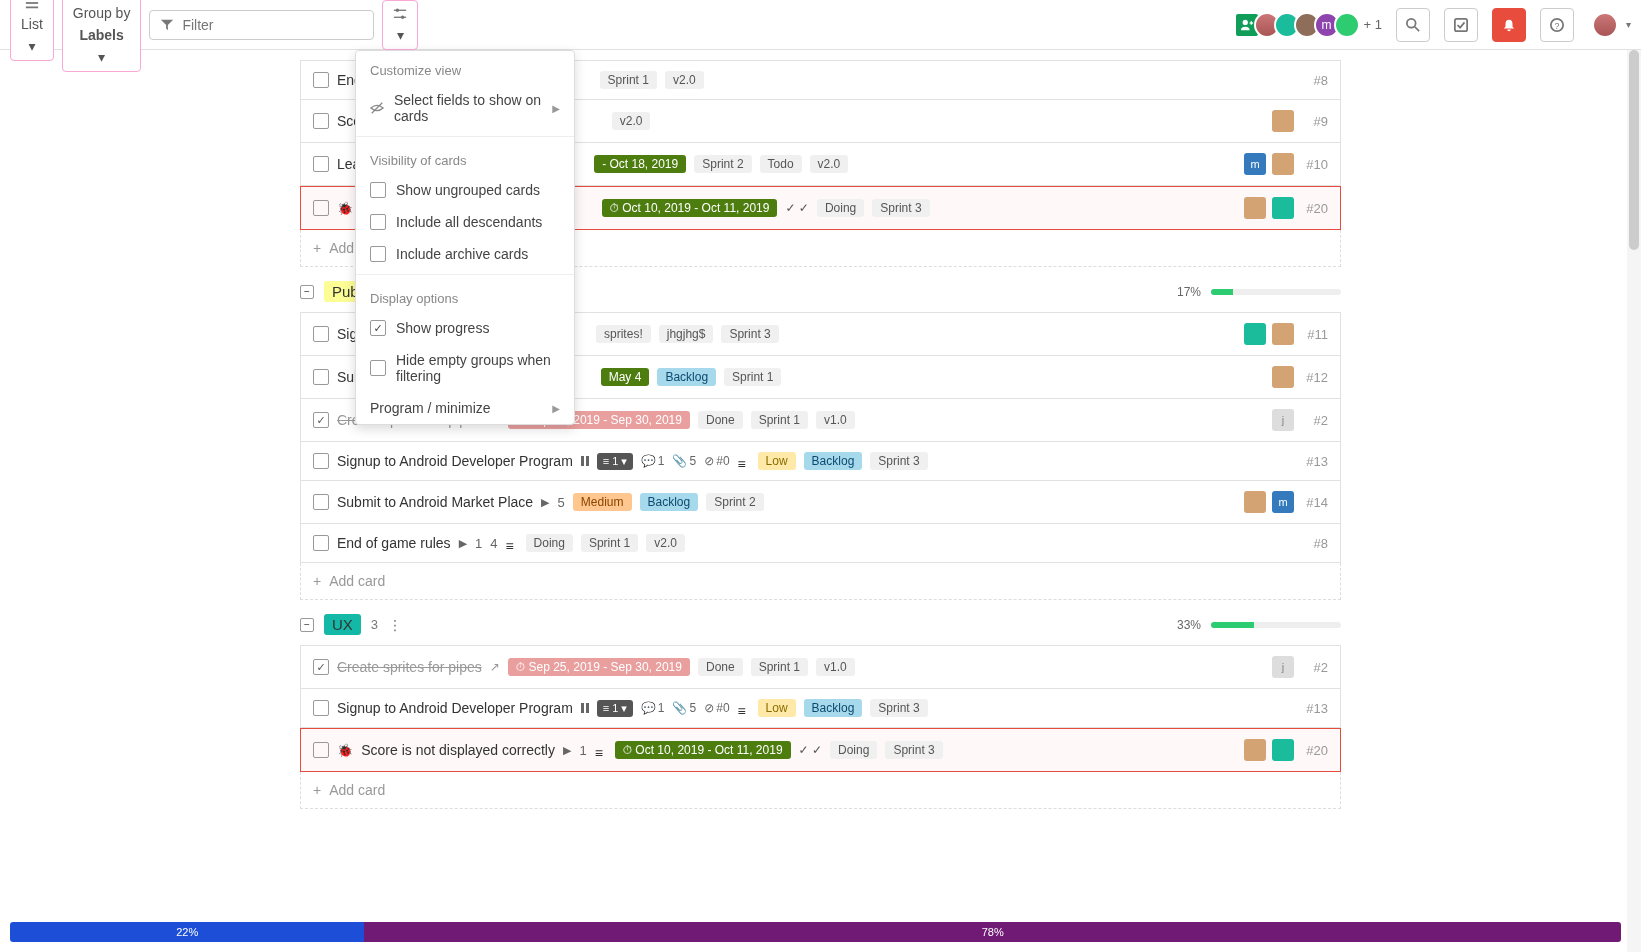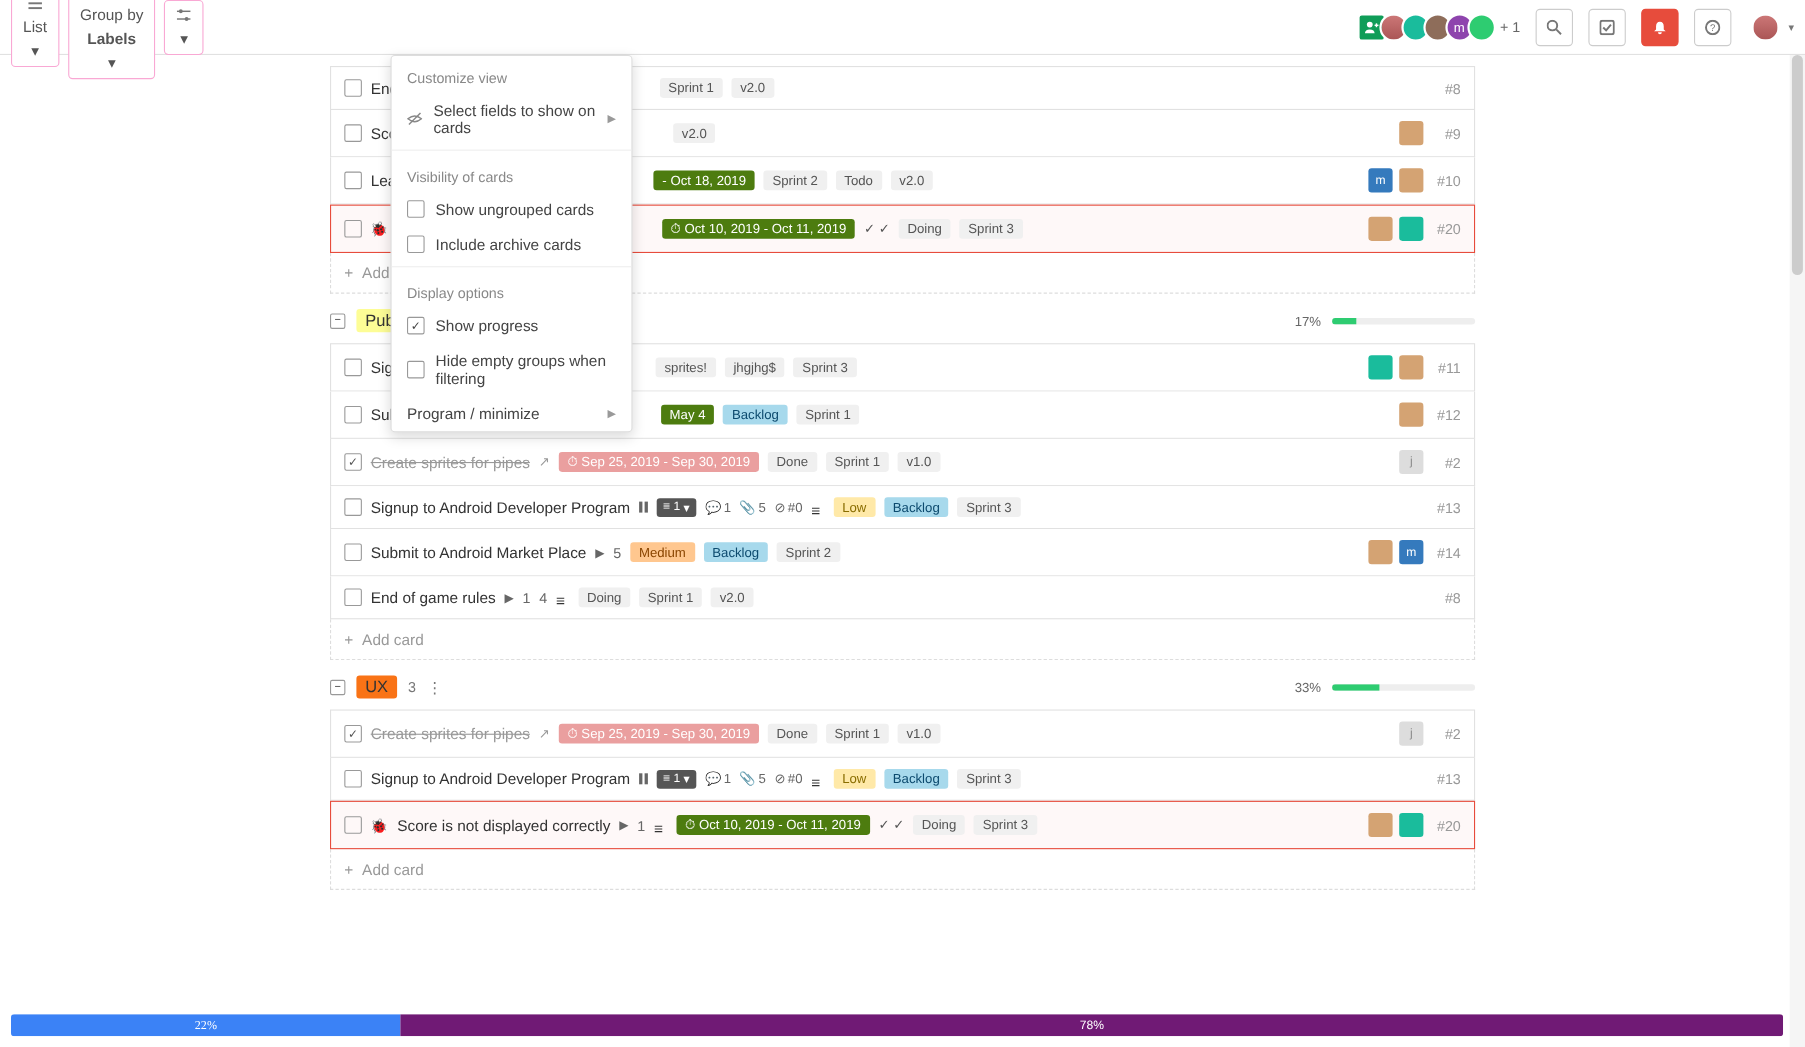--- a/index.html
+++ b/index.html
@@ -51,21 +51,21 @@
 .card-right { margin-left: auto; display: flex; align-items: center; gap: 6px; }
 .card-id { color: #999; font-size: 13px; min-width: 28px; text-align: right; }
 .sm-avatar { width: 22px; height: 22px; border-radius: 3px; display: inline-flex; align-items: center; justify-content: center; font-size: 11px; color: #fff; }
 .sm-avatar.u1 { background: #d4a373; }
 .sm-avatar.u2 { background: #357abd; }
 .sm-avatar.u3 { background: #1abc9c; }
 .sm-avatar.u4 { background: #ddd; color: #888; }
 .add-card { border: 1px dashed #ddd; border-top: none; padding: 10px 12px; color: #999; display: flex; align-items: center; gap: 8px; cursor: pointer; }
 .bottom-bar { position: absolute; bottom: 10px; left: 10px; right: 20px; height: 20px; display: flex; border-radius: 3px; overflow: hidden; font-size: 11px; }
 .bottom-seg { display: flex; align-items: center; justify-content: center; color: #fff; }
-.bottom-seg.green { background: #3b82f6; font-family: Liberation Serif, serif; }
+.bottom-seg.green { background: #1d4ed8; }
 .bottom-seg.orange { background: #701a75; text-align: center; }
 .scrollbar { position: absolute; right: 0; top: 50px; bottom: 0; width: 14px; background: #f5f5f5; }
 .scrollbar-thumb { position: absolute; left: 2px; right: 2px; top: 0; height: 200px; background: #ccc; border-radius: 5px; }
 
 .popup { position: absolute; left: 355px; top: 50px; width: 220px; background: #fff; border: 1px solid #ddd; box-shadow: 0 4px 12px rgba(0,0,0,0.15); border-radius: 4px; z-index: 100; }
 .popup-section-title { padding: 12px 14px 6px; color: #888; font-size: 13px; }
 .popup-item { padding: 8px 14px; display: flex; align-items: center; gap: 10px; cursor: pointer; font-size: 14px; color: #444; }
 .popup-divider { height: 1px; background: #eee; margin: 4px 0; }
 .popup-check { width: 16px; height: 16px; border: 1px solid #999; border-radius: 2px; display: inline-flex; align-items: center; justify-content: center; font-size: 11px; flex-shrink: 0; }
 .popup-check.checked::after { content: "✓"; }
@@ -97,20 +97,26 @@
       <svg class="btn-icon" viewBox="0 0 16 16">
           <rect x="1" y="2" width="4" height="4" fill="#777"></rect>
           <rect x="7" y="2" width="8" height="2" fill="#777"></rect>
           <rect x="1" y="10" width="4" height="4" fill="#777"></rect>
           <rect x="7" y="10" width="8" height="2" fill="#777"></rect>
         </svg>
       <span>Group by </span>
         <b>Labels</b>
       <span>▾</span>
     </button>
+    <div class="filter-input">
+      <svg class="btn-icon" viewBox="0 0 16 16">
+          <path d="M1 2 L15 2 L9 8 L9 14 L7 12 L7 8 Z" fill="#777"></path>
+        </svg>
+      <input type="text" placeholder="Filter" style="">
+    </div>
     <button class="btn">
       <svg class="btn-icon" viewBox="0 0 16 16">
           <rect x="1" y="3" width="14" height="1.5" fill="#777"></rect>
           <circle cx="5" cy="3.7" r="2" fill="#777"></circle>
           <rect x="1" y="11" width="14" height="1.5" fill="#777"></rect>
           <circle cx="11" cy="11.7" r="2" fill="#777"></circle>
         </svg>
       <span>▾</span>
     </button>
     <div class="spacer"></div>
@@ -312,21 +318,21 @@
       </div>
       <div class="add-card">
         <span>+</span>
         <span>Add card</span>
       </div>
     </div>
 
     <div>
       <div class="group-header">
         <span class="collapse-icon">−</span>
-        <span class="group-label" style="background:#f97316">UX</span>
+        <span class="group-label" style="background:#14b8a6">UX</span>
         <span class="group-count">3</span>
         <span class="group-menu">⋮</span>
         <span class="group-progress-text">33%</span>
         <div class="group-progress-bar">
             <div class="group-progress-fill" style="width:33%"></div>
           </div>
       </div>
       <div class="card-row completed" style="border-top:1px solid #e1e1e1">
         <span class="checkbox checked"></span>
         <span class="card-title">Create sprites for pipes</span>
@@ -394,20 +400,24 @@
       <span class="popup-chevron">▶</span>
     </div>
     <div class="popup-divider"></div>
     <div class="popup-section-title">Visibility of cards</div>
     <div class="popup-item">
       <span class="popup-check"></span>
       <span>Show ungrouped cards</span>
     </div>
     <div class="popup-item">
       <span class="popup-check"></span>
+      <span>Include all descendants</span>
+    </div>
+    <div class="popup-item">
+      <span class="popup-check"></span>
       <span>Include archive cards</span>
     </div>
     <div class="popup-divider"></div>
     <div class="popup-section-title">Display options</div>
     <div class="popup-item">
       <span class="popup-check checked"></span>
       <span>Show progress</span>
     </div>
     <div class="popup-item">
       <span class="popup-check"></span>

